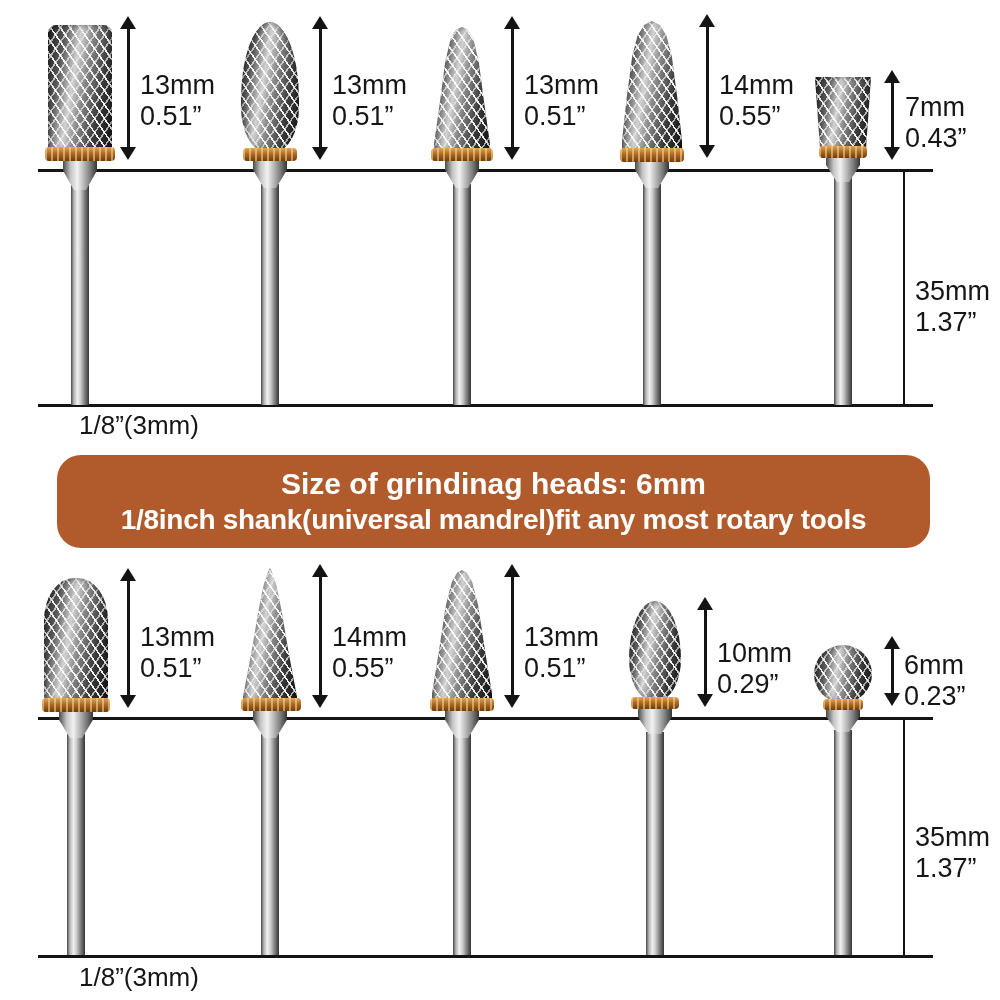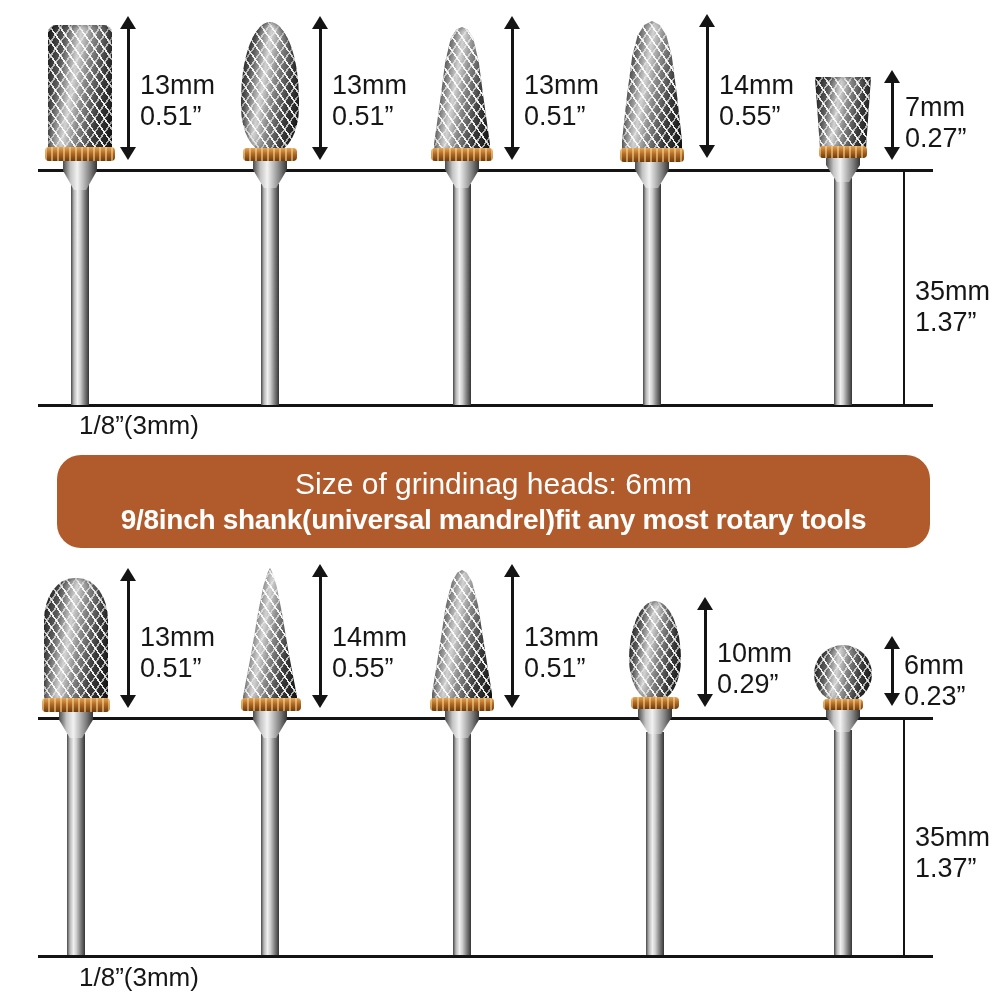--- a/index.html
+++ b/index.html
@@ -59,21 +59,21 @@
   .dim span{display:block;}
 
   .shank-size{position:absolute;font-size:26px;z-index:3;white-space:nowrap;margin-left:41px;}
 
   
   .banner{
     position:absolute;left:57px;top:455px;width:873px;height:93px;border-radius:24px;
     background:#b15a2b;color:#ffffff;display:flex;flex-direction:column;
     align-items:center;justify-content:center;gap:3px;z-index:4;text-align:center;
   }
-  .banner .l1{font-size:30px;font-weight:normal;}
+  .banner .l1{font-size:30px;font-weight:bold;}
   .banner .l2{font-size:28px;font-weight:bold;letter-spacing:-0.3px;}
 </style>
 </head>
 <body>
 
 <div>
   <div class="rule" style="left:38px;top:169px;width:895px;height:3px;"></div>
   <div class="rule" style="left:38px;top:404px;width:895px;height:3px;"></div>
   <div class="vline" style="left:903px;top:170px;height:236px;"></div>
 
@@ -147,34 +147,34 @@
     <div class="head tex sh-trap" style="left:815px;top:77px;width:56px;height:72px;"></div>
     <div class="band" style="left:819px;top:146px;width:48px;height:12px;"></div>
   </div>
   <div class="varrow" style="left:884px;top:70px;height:90px;">
       <span class="ah up"></span>
       <span class="aline"></span>
       <span class="ah down"></span>
     </div>
   <div class="dim" style="left:905px;top:92px;">
       <span>7mm</span>
-      <span>0.27”</span>
+      <span>0.43”</span>
     </div>
 
   <div class="dim" style="left:915px;top:276px;">
       <span>35mm</span>
       <span>1.37”</span>
     </div>
 
   <div class="shank-size" style="left:38px;top:410px;">1/8”(3mm)</div>
 </div>
 
 <div class="banner">
   <div class="l1">Size of grindinag heads: 6mm</div>
-  <div class="l2">9/8inch shank(universal mandrel)fit any most rotary tools</div>
+  <div class="l2">1/8inch shank(universal mandrel)fit any most rotary tools</div>
 </div>
 
 <div>
   <div class="rule" style="left:38px;top:717px;width:895px;height:3px;"></div>
   <div class="rule" style="left:38px;top:955px;width:895px;height:3px;"></div>
   <div class="vline" style="left:903px;top:718px;height:237px;"></div>
 
   <div class="bit">
     <div class="shank" style="left:67px;top:734px;height:221px;"></div>
     <div class="collar" style="left:59px;top:710px;width:34px;height:28px;"></div>

